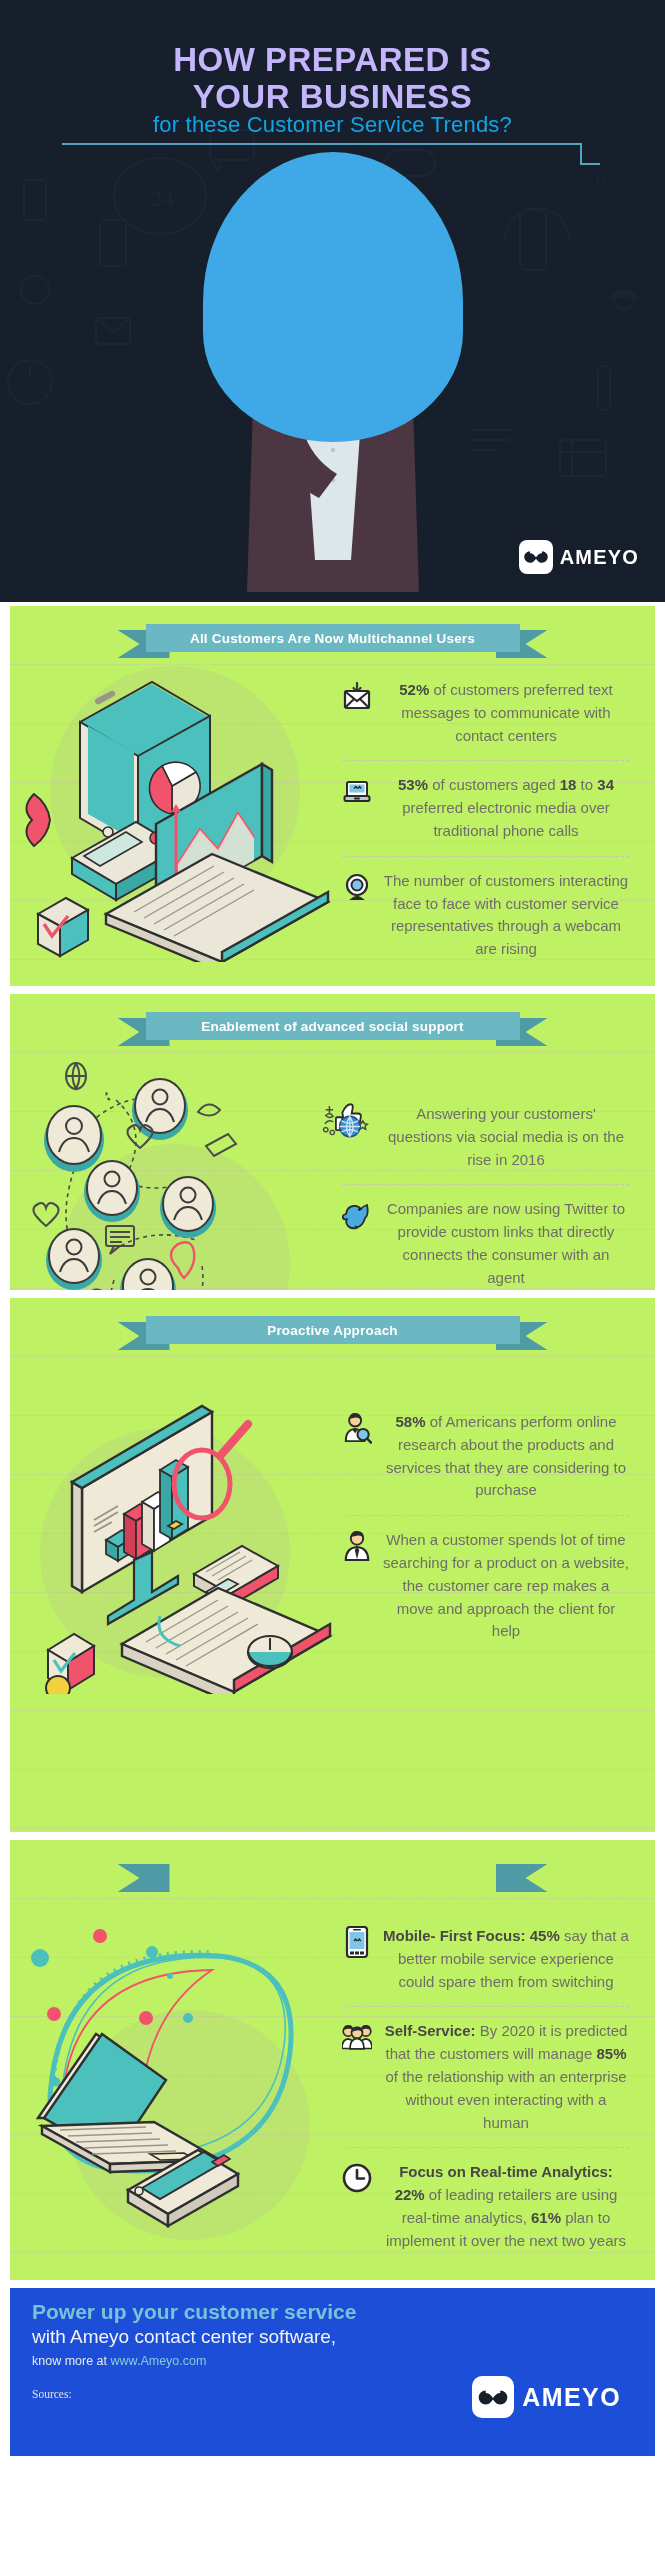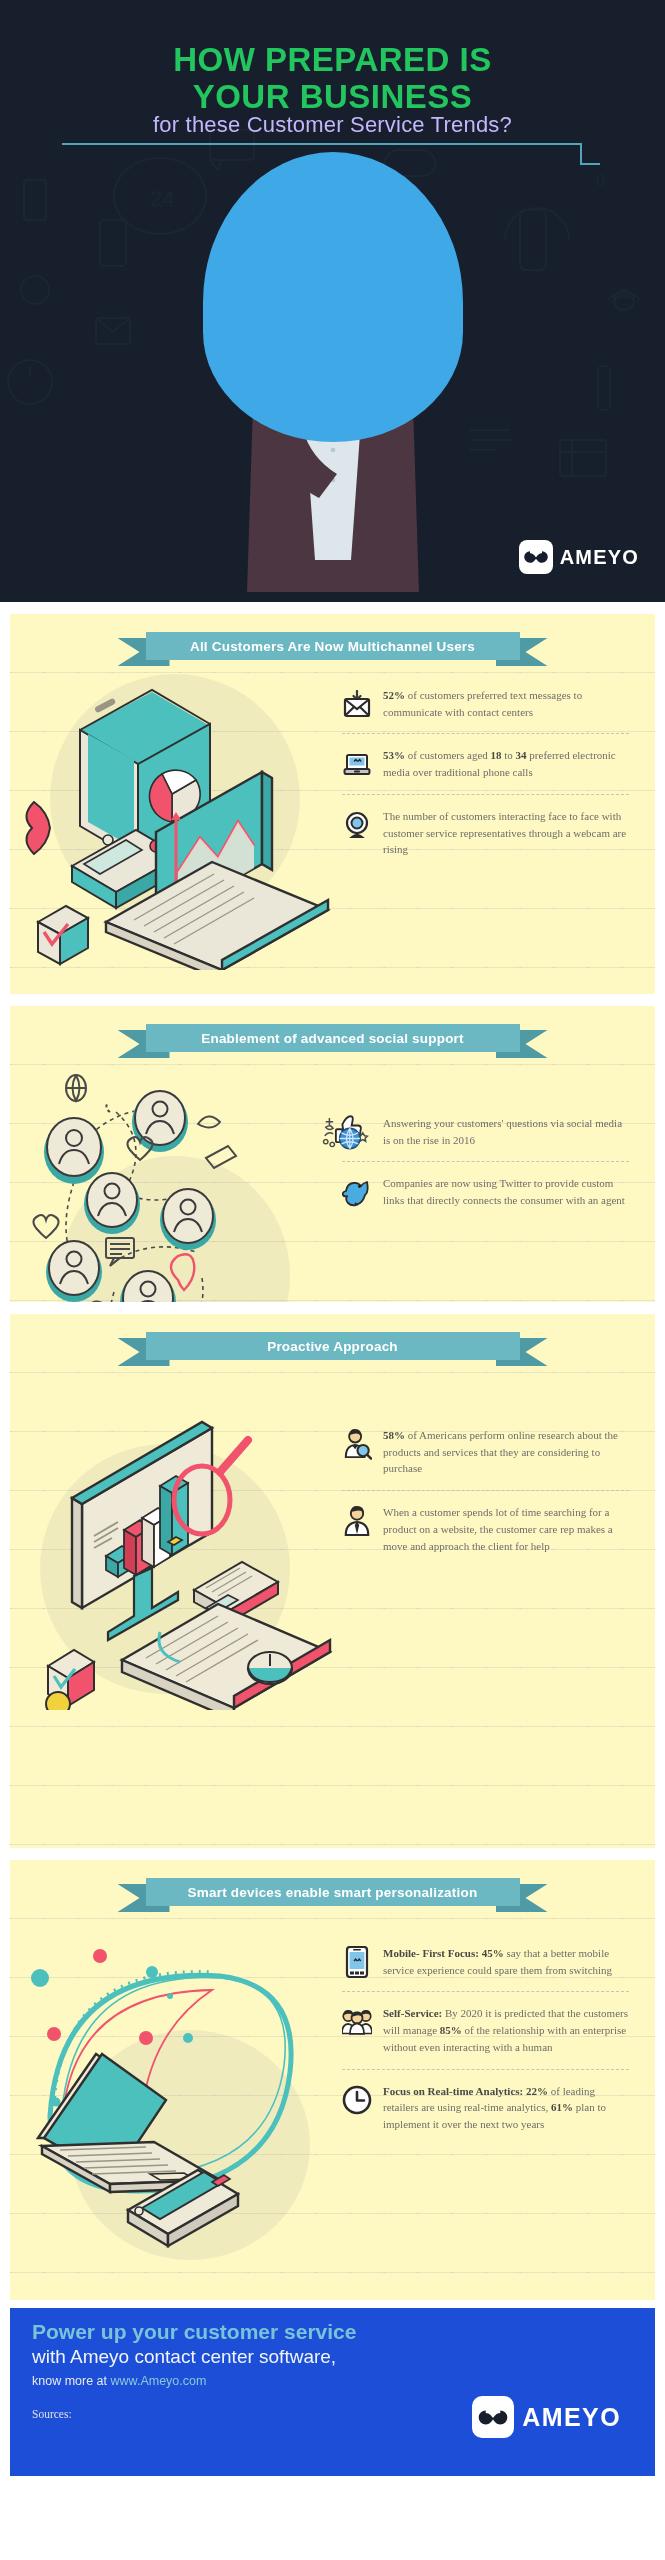--- a/index.html
+++ b/index.html
@@ -27,32 +27,32 @@
   }
   .hero-bgicons {
     position: absolute;
     inset: 0;
     opacity: .55;
   }
   .hero-title {
     position: absolute;
     top: 42px; left: 0; right: 0;
     text-align: center;
-    color: #22c55e;
+    color: #c4b5fd;
     font-size: 33px;
     font-weight: bold;
     line-height: 1.12;
     letter-spacing: .5px;
     z-index: 6;
   }
   .hero-sub {
     position: absolute;
     top: 112px; left: 0; right: 0;
     text-align: center;
-    color: #c4b5fd;
+    color: #0ea5e9;
     font-size: 22px;
     font-weight: 300;
     letter-spacing: .2px;
     z-index: 6;
   }
   .hero-rule {
     position: absolute;
     top: 143px; left: 62px;
     width: 520px; height: 2px;
     background: #4fa6bd;
@@ -105,22 +105,22 @@
   .logo-word {
     color: #ffffff;
     font-size: 20px;
     font-weight: bold;
     letter-spacing: 1.2px;
   }
 
   
   .section {
     position: relative;
-    margin: 12px 10px 8px 10px;
-    background: #fef9c3;
+    margin: 4px 10px 8px 10px;
+    background: #bef264;
     overflow: hidden;
   }
   .tri-bg {
     position: absolute;
     inset: 0;
     background-image:
       linear-gradient(60deg, rgba(198,190,178,.42) 1px, transparent 1px),
       linear-gradient(-60deg, rgba(198,190,178,.42) 1px, transparent 1px),
       linear-gradient(0deg, rgba(198,190,178,.34) 1px, transparent 1px);
     background-size: 34px 59px, 34px 59px, 34px 59px;
@@ -190,24 +190,25 @@
   }
   .fact-icon {
     flex: 0 0 30px;
     width: 30px; height: 30px;
     display: flex;
     align-items: center;
     justify-content: center;
     margin-top: 2px;
   }
   .fact-text {
-    font-size: 11px;
+    font-size: 15px;
     line-height: 1.52;
     color: #6f6d6a;
-    font-family: Liberation Serif, serif;
+    font-family: Liberation Sans, sans-serif;
+    text-align: center;
   }
   .fact-text b { color: #4a4846; font-weight: bold; }
 
   
   .footer {
     position: relative;
     margin: 0 10px;
     height: 168px;
     background: #1d4ed8;
     overflow: hidden;
@@ -709,21 +710,20 @@
     </div>
   </div>
 
   <div class="section" style="height:440px">
     <div class="tri-bg"></div>
     <div class="blob" style="left:60px; top:170px; width:240px; height:230px;"></div>
 
     <div class="ribbon">
       <div class="ribbon-tail left"></div>
       <div class="ribbon-tail right"></div>
-      <div class="ribbon-bar">Smart devices enable smart personalization</div>
     </div>
 
     <div class="sec-body">
       <div class="illus">
         <svg width="330" height="370" viewBox="0 0 330 370">
 
           <g fill="none">
             <path d="M40 210 q10 -150 170 -140 q80 10 70 96 q-12 104 -130 118 q-110 10 -110 -74z" stroke="#4cc0bd" stroke-width="5"></path>
             <path d="M52 204 q14 -140 160 -132 q72 8 62 88 q-14 96 -122 108 q-100 10 -100 -64z" stroke="#4cc0bd" stroke-width="1.6"></path>
             <path d="M44 200 q8 -142 160 -134" stroke="#4cc0bd" stroke-width="3" stroke-dasharray="2 6"></path>

